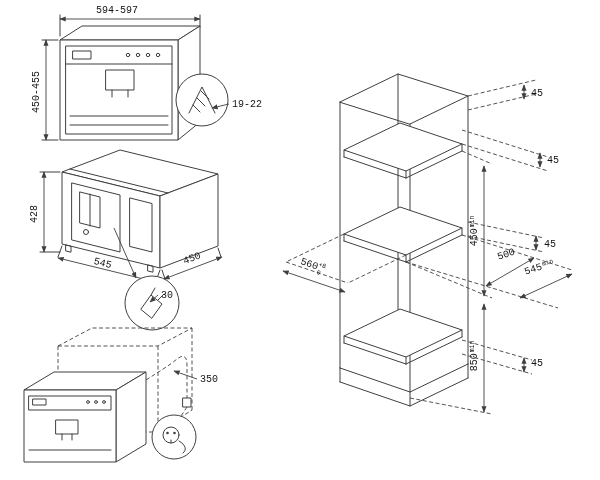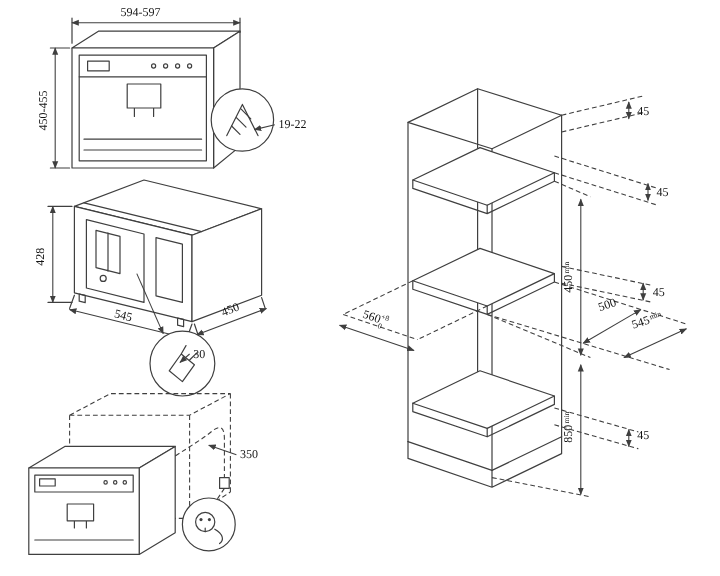--- a/index.html
+++ b/index.html
@@ -1,17 +1,17 @@
 <!DOCTYPE html>
 <html><head>
 <meta charset="utf-8">
 <style>
   html,body{margin:0;padding:0;background:#fff}
   .stage{width:600px;height:480px;background:#fff;position:relative;overflow:hidden;
-         font-family:Liberation Serif, serif}
+         font-family:Liberation Mono, monospace}
   .ln{fill:none;stroke:#3f3f3f;stroke-width:1;stroke-linejoin:round;stroke-linecap:round}
   .fw{fill:#ffffff;stroke:#3f3f3f;stroke-width:1;stroke-linejoin:round}
   .dash{fill:none;stroke:#3f3f3f;stroke-width:.9;stroke-dasharray:4 2.5}
   .dim{fill:none;stroke:#3f3f3f;stroke-width:.9}
   .lbl{font-size:10px;fill:#141414}
   .sm{font-size:6.3px}
   .mid{text-anchor:middle}
 </style>
 </head>
 <body>

